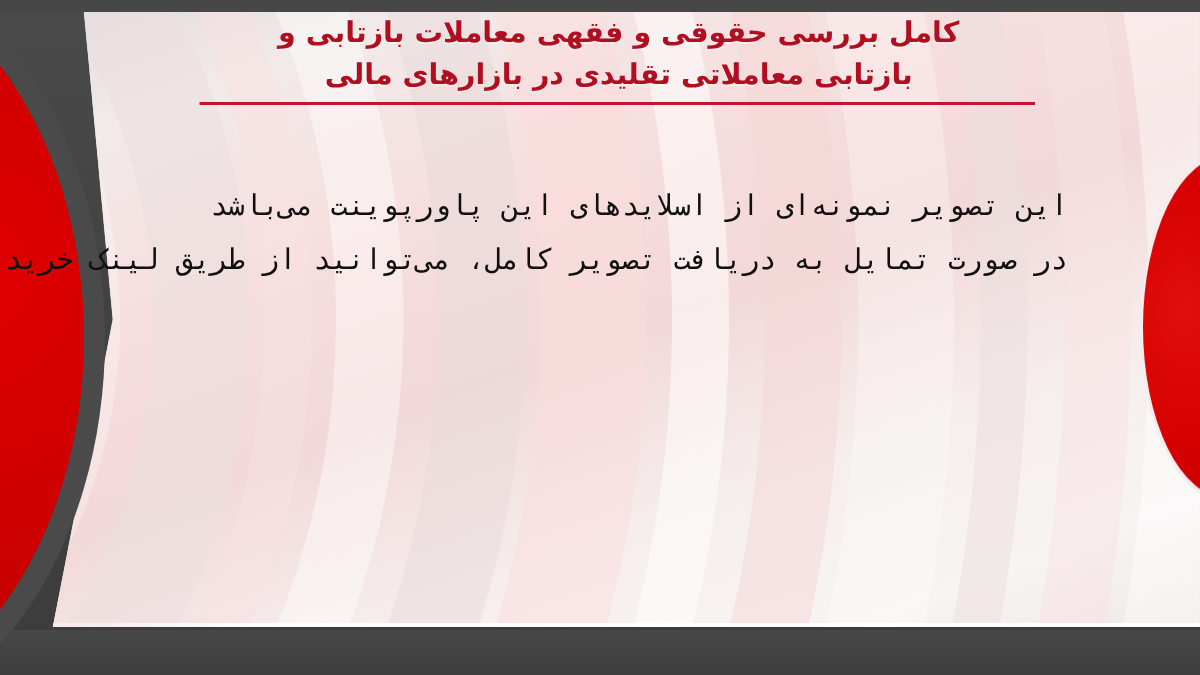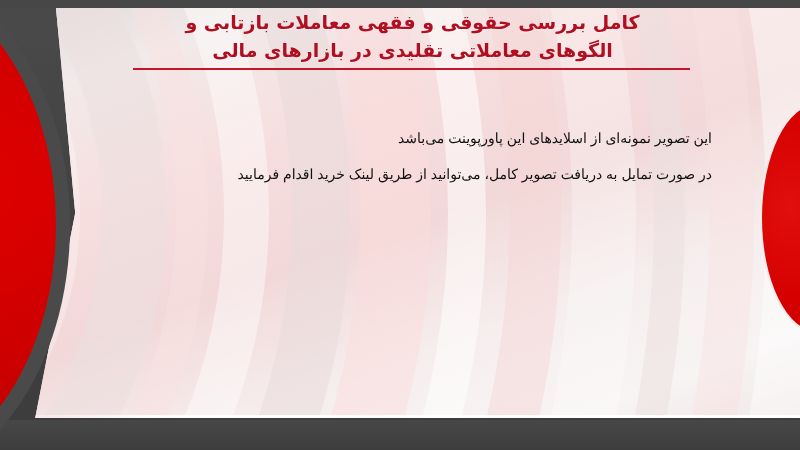--- a/index.html
+++ b/index.html
@@ -149,22 +149,22 @@
   .body-block {
     position: absolute;
     right: 88px;
     left: 150px;
     top: 120px;
     text-align: right;
     direction: rtl;
   }
   .body-line {
     color: #101010;
-    font-family: Liberation Sans, sans-serif;
-    font-size: 14px;
+    font-family: Liberation Mono, monospace;
+    font-size: 19px;
     line-height: 36px;
     white-space: nowrap;
     direction: rtl;
   }
 
   
   .bottom-band {
     position: absolute;
     left: 0;
     right: 0;
@@ -215,21 +215,21 @@
   <div class="bottom-band"></div>
 
   <div class="right-rim"></div>
   <div class="right-red"></div>
 
   <div class="left-rim"></div>
   <div class="left-red"></div>
 
   <div class="title-block">
     <div class="title-line">کامل بررسی حقوقی و فقهی معاملات بازتابی و</div>
-    <div class="title-line">الگوهای معاملاتی تقلیدی در بازارهای مالی</div>
+    <div class="title-line">بازتابی معاملاتی تقلیدی در بازارهای مالی</div>
     <div class="title-rule"></div>
   </div>
 
   <div class="body-block">
     <div class="body-line">این تصویر نمونه‌ای از اسلایدهای این پاورپوینت می‌باشد</div>
     <div class="body-line">در صورت تمایل به دریافت تصویر کامل، می‌توانید از طریق لینک خرید اقدام فرمایید</div>
   </div>
 
 </div>
 

